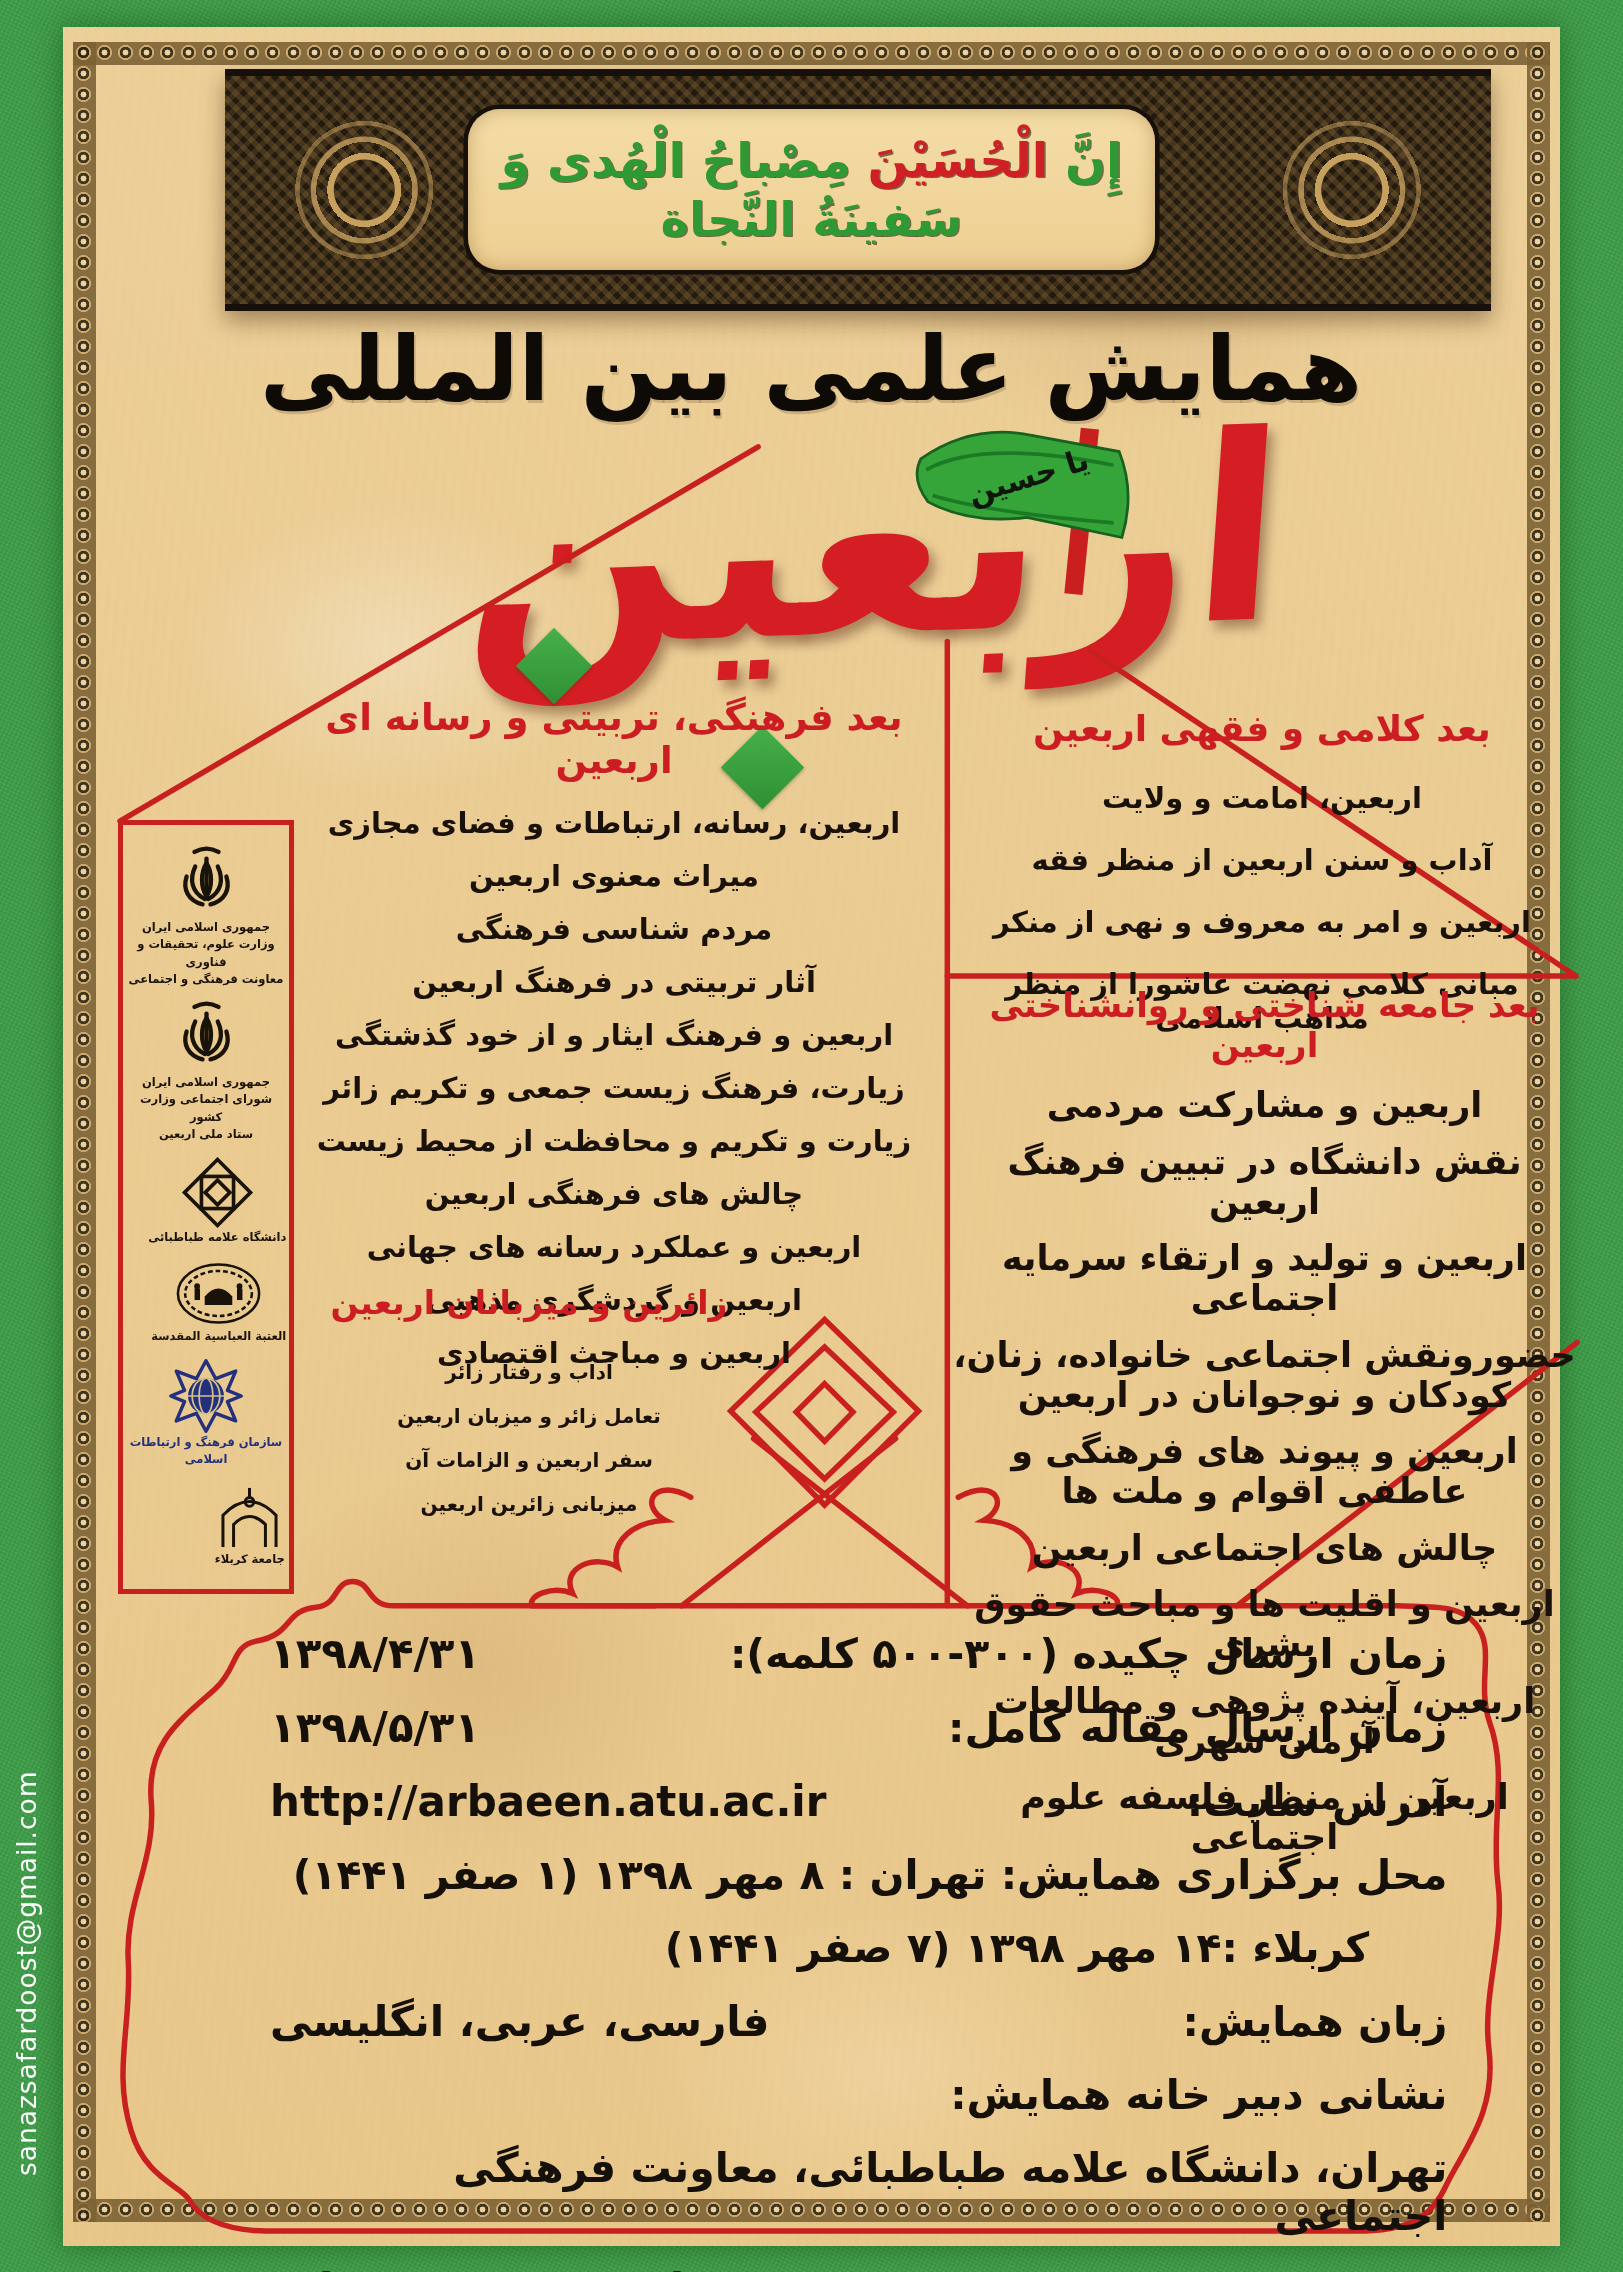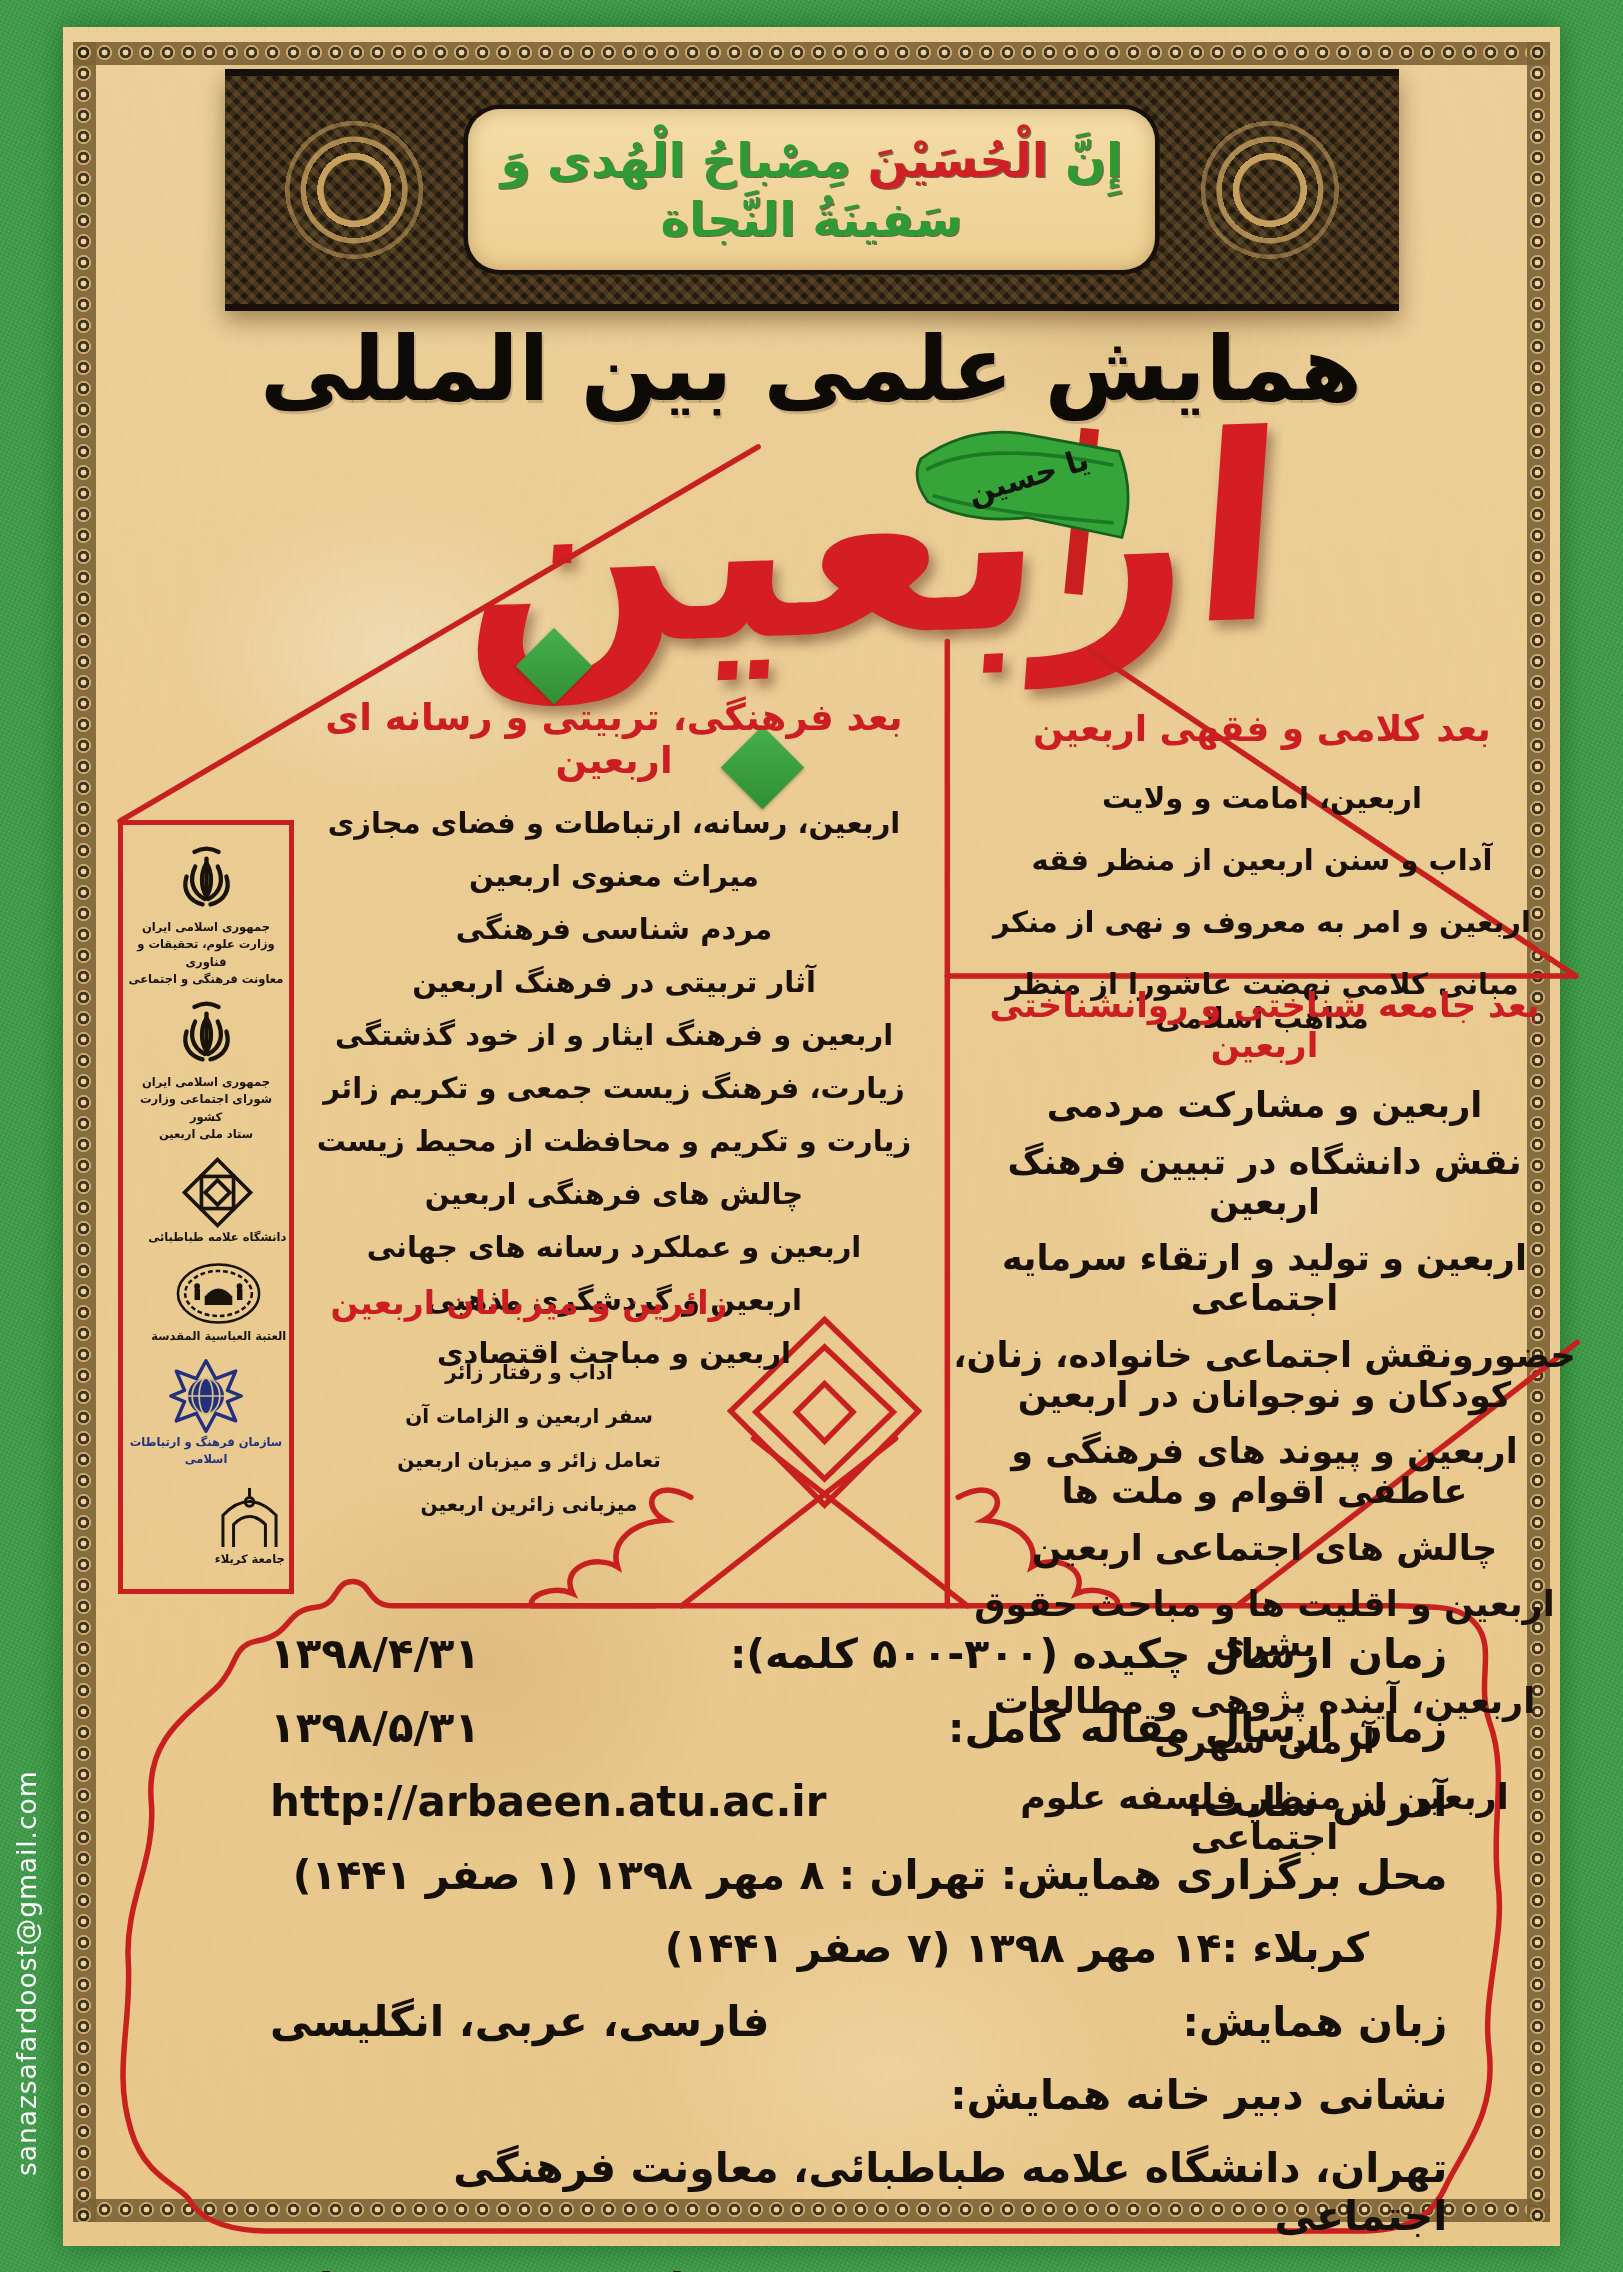--- a/index.html
+++ b/index.html
@@ -31,21 +31,21 @@
   
   .chain{
     background-color:#7c6336;
     background-image:radial-gradient(circle at 50% 50%, #ecd49e 0 2.7px, #2e2414 3.2px 5.5px, #c8a668 6px 7.3px, transparent 7.8px);
     background-size:21px 21px;opacity:.9;
   }
   .chain.h{height:23px;}
   .chain.v{width:23px;}
   
   .banner{
-    left:225px;top:69px;width:1174px;height:228px;
+    left:225px;top:69px;width:1266px;height:228px;
     background:
       radial-gradient(circle at 11% 50%, transparent 0 30px, rgba(206,166,98,.95) 31px 37px, transparent 37px 48px, rgba(206,166,98,.75) 48px 53px, transparent 54px 64px, rgba(206,166,98,.5) 65px 69px, transparent 69px),
       radial-gradient(circle at 89% 50%, transparent 0 30px, rgba(206,166,98,.95) 31px 37px, transparent 37px 48px, rgba(206,166,98,.75) 48px 53px, transparent 54px 64px, rgba(206,166,98,.5) 65px 69px, transparent 69px),
       repeating-linear-gradient(45deg, rgba(150,115,60,.30) 0 5.5px, transparent 5.5px 11px),
       repeating-linear-gradient(-45deg, rgba(150,115,60,.22) 0 5.5px, transparent 5.5px 11px),
       #241b10;
     border-top:7.3px solid #17100a;border-bottom:7.3px solid #17100a;
     box-shadow:0 10px 22px rgba(70,40,10,.45);
   }
   .banner-inner{
@@ -321,22 +321,22 @@
   <div class="it">اربعین و پیوند های فرهنگی و عاطفی اقوام و ملت ها</div>
   <div class="it">چالش های اجتماعی اربعین</div>
   <div class="it">اربعین و اقلیت ها و مباحث حقوق بشری</div>
   <div class="it">اربعین، آینده پژوهی و مطالعات آرمان شهری</div>
   <div class="it">اربعین از منظر فلسفه علوم اجتماعی</div>
 </div>
 
 <div class="abs sec sec-pilgrims" lang="fa">
   <div class="hd">زائرین و میزبانان اربعین</div>
   <div class="it">آداب و رفتار زائر</div>
+  <div class="it">تعامل زائر و میزبان اربعین</div>
   <div class="it">سفر اربعین و الزامات آن</div>
-  <div class="it">تعامل زائر و میزبان اربعین</div>
   <div class="it">میزبانی زائرین اربعین</div>
 </div>
 
 <div class="abs info-box" lang="fa">
   <div class="info-row">
     <span class="lbl">زمان ارسال چکیده (۳۰۰-۵۰۰ کلمه):</span>
     <span class="val">۱۳۹۸/۴/۳۱</span>
   </div>
   <div class="info-row">
     <span class="lbl">زمان ارسال مقاله کامل:</span>

